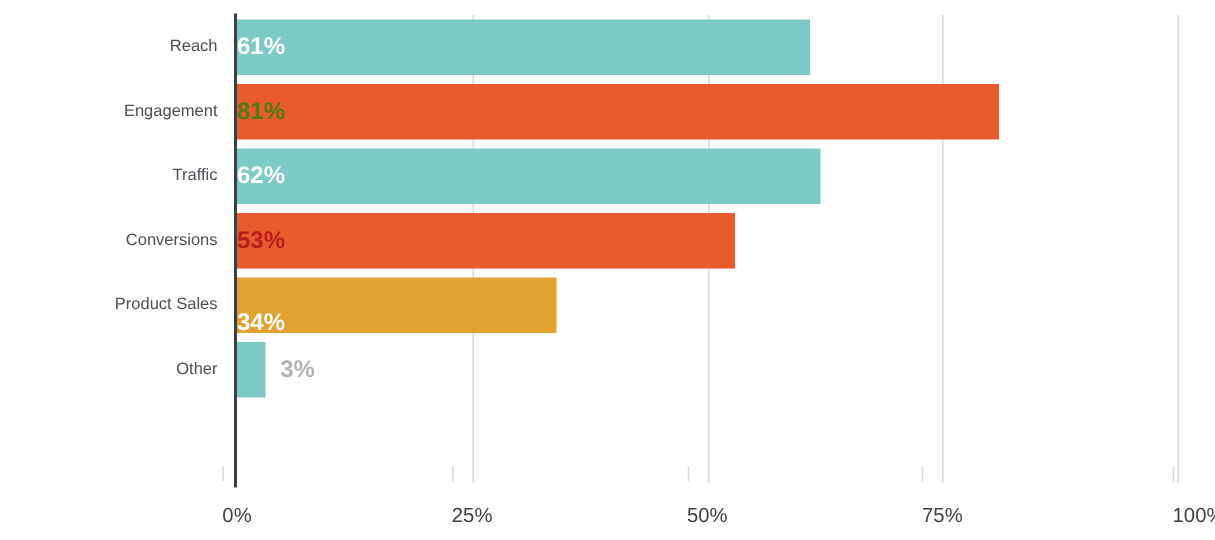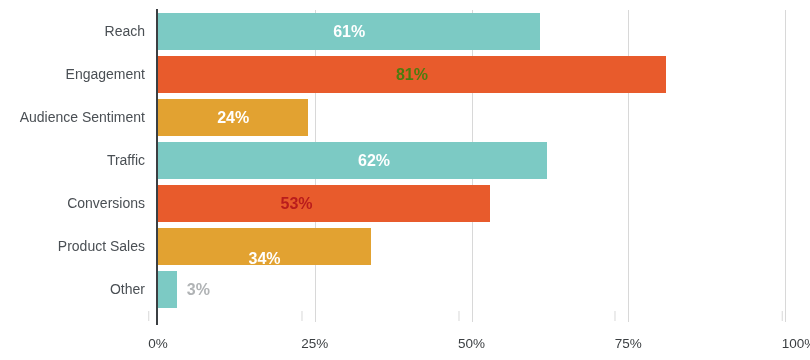--- a/index.html
+++ b/index.html
@@ -74,21 +74,21 @@
   }
 
   .cat-label {
     position: absolute;
     left: 0;
     top: 0;
     width: 145px;
     height: 37px;
     line-height: 37px;
     text-align: right;
-    font-size: 14px;
+    font-size: 11px;
     color: #4a4f54;
     white-space: nowrap;
   }
 
   .bar-wrap {
     position: absolute;
     left: 158px;
     top: 0;
     height: 37px;
     width: 627px;
@@ -105,21 +105,20 @@
     top: 0;
     height: 37px;
     line-height: 37px;
     font-size: 16px;
     font-weight: bold;
     white-space: nowrap;
   }
   .bar-value.inside {
     right: 10px;
     color: #ffffff;
-    text-align: center;
   }
   .bar-value.outside {
     color: #b0b3b5;
   }
 
   
   .xaxis {
     position: absolute;
     left: 158px;
     top: 322px;
@@ -173,27 +172,20 @@
         </div>
       </div>
       <div class="row">
         <div class="cat-label">Engagement</div>
         <div class="bar-wrap">
           <div class="bar" style="width: 507.87px; background: rgb(232, 91, 44);"></div>
           <div class="bar-value inside" style="width: 507.87px; left: 0px; color: #4d7c0f;">81%</div>
         </div>
       </div>
       <div class="row">
-        <div class="cat-label">Audience Sentiment</div>
-        <div class="bar-wrap">
-          <div class="bar" style="width: 150.48px; background: rgb(226, 162, 49);"></div>
-          <div class="bar-value inside" style="width: 150.48px; left: 0px; color: rgb(255, 255, 255);">24%</div>
-        </div>
-      </div>
-      <div class="row">
         <div class="cat-label">Traffic</div>
         <div class="bar-wrap">
           <div class="bar" style="width: 388.74px; background: rgb(124, 202, 196);"></div>
           <div class="bar-value inside" style="width: 432px; left: 0px; color: rgb(255, 255, 255);">62%</div>
         </div>
       </div>
       <div class="row">
         <div class="cat-label">Conversions</div>
         <div class="bar-wrap">
           <div class="bar" style="width: 332.31px; background: rgb(232, 91, 44);"></div>

